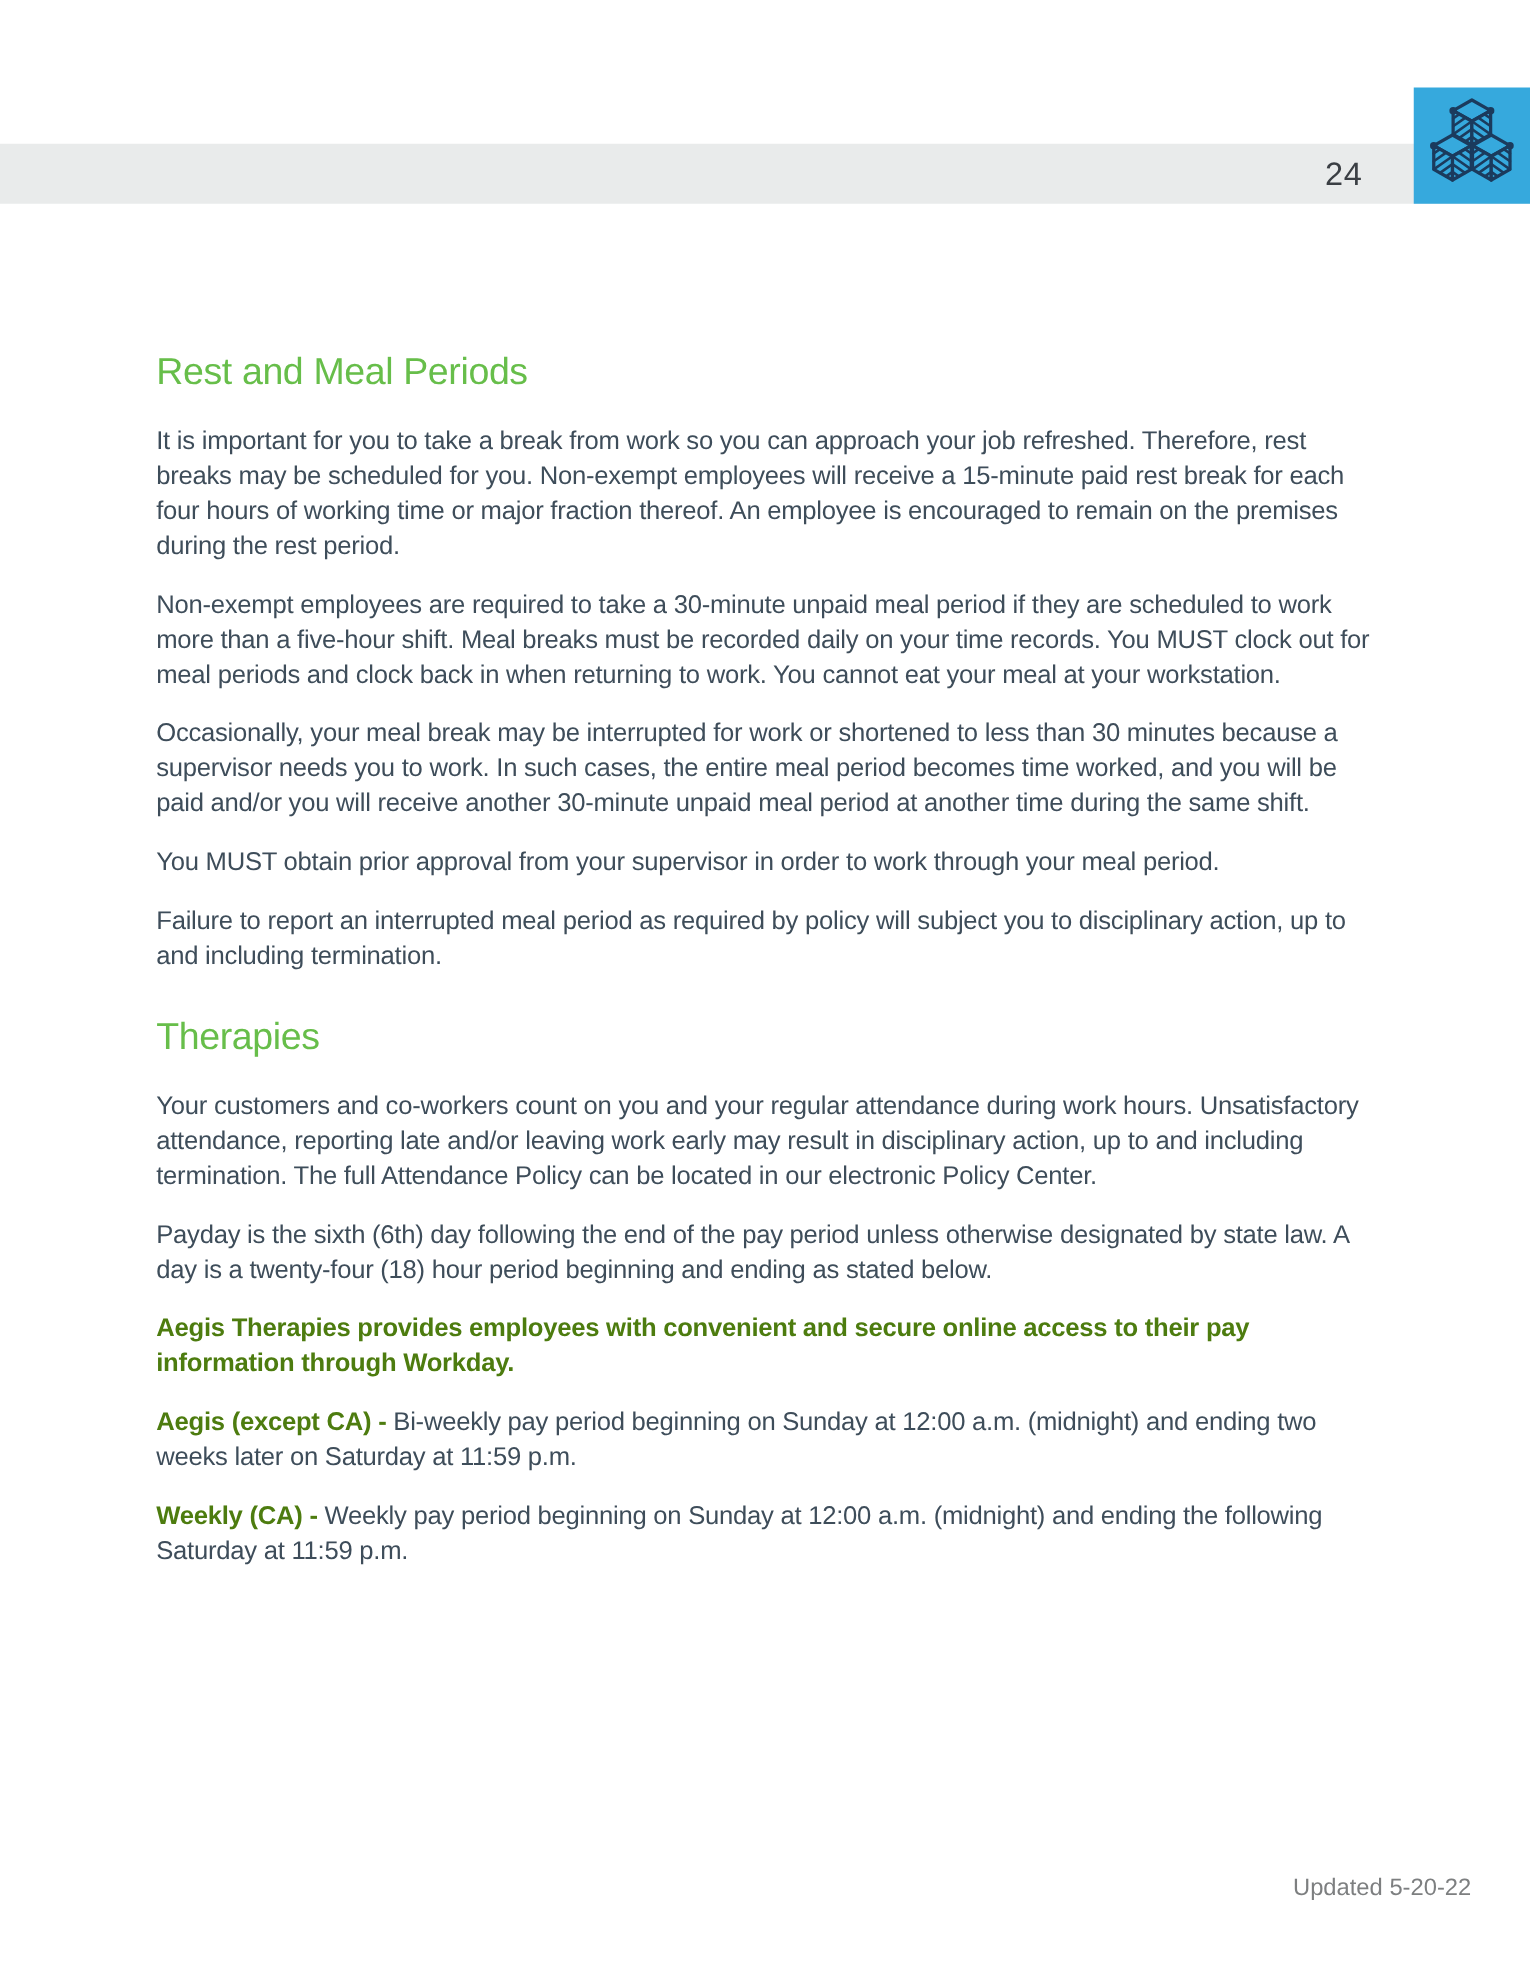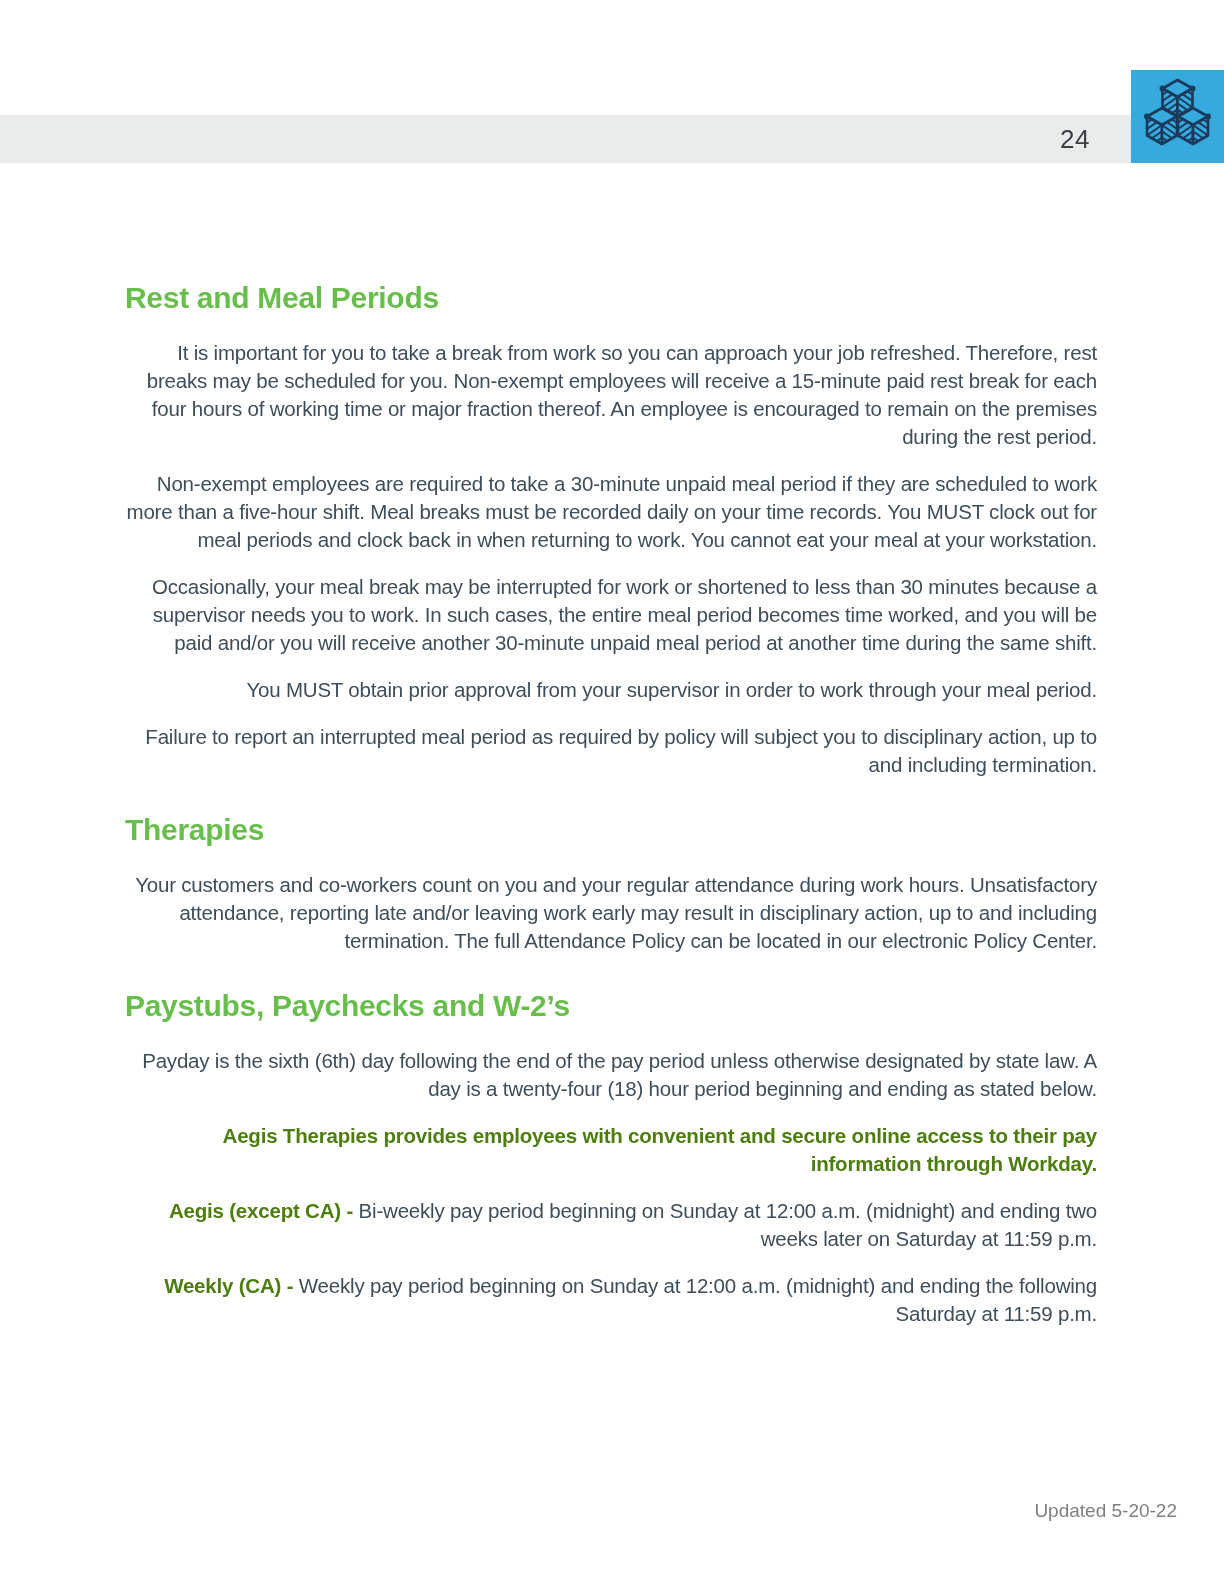--- a/index.html
+++ b/index.html
@@ -34,33 +34,32 @@
     background:#36a9dd;
   }
   .logo-tile svg{display:block;width:93px;height:93px;}
   .content{
     position:absolute;
     left:125px; top:281px;
     width:972px;
   }
   .content h1{
     font-size:30px;
-    font-weight:700;
+    font-weight:400;
     color:#67be4a;
     letter-spacing:-0.3px;
     margin:34px 0 24px 0;
   }
   .content h1.first{margin-top:0;}
   .content p{
     font-size:20.5px;
     line-height:28px;
     letter-spacing:-0.2px;
     color:#3e4d5a;
     margin:0 0 19px 0;
-    text-align:right;
   }
   .content p b, .content p.bold-para{
     font-weight:700;
     color:#4d7c0f;
   }
   .footer-note{
     position:absolute;
     right:47px; top:1500px;
     font-size:19px;
     color:#7d7f80;
@@ -115,21 +114,20 @@
     <h1 class="first">Rest and Meal Periods</h1>
     <p>It is important for you to take a break from work so you can approach your job refreshed. Therefore, rest breaks may be scheduled for you. Non-exempt employees will receive a 15-minute paid rest break for each four hours of working time or major fraction thereof. An  employee is encouraged to remain on the premises during the rest period.</p>
     <p>Non-exempt employees are required to take a 30-minute unpaid meal period if they are scheduled to work more than a five-hour shift. Meal breaks must be recorded daily on your time records. You MUST clock out for meal periods and clock back in when returning to work. You cannot eat your meal at your workstation.</p>
     <p>Occasionally, your meal break may be interrupted for work or shortened to less than 30 minutes because a supervisor needs you to work. In such cases, the entire meal period becomes time worked, and you will be paid and/or you will receive another 30-minute unpaid meal period at another time during the same shift.</p>
     <p>You MUST obtain prior approval from your supervisor in order to work through your meal period.</p>
     <p>Failure to report an interrupted meal period as required by policy will subject you to disciplinary action, up to and including termination.</p>
 
     <h1>Therapies</h1>
     <p>Your customers and co-workers count on you and your regular attendance during work hours. Unsatisfactory attendance, reporting late and/or leaving work early may result in disciplinary action, up to and including termination.  The full Attendance Policy can be located in our electronic Policy Center.</p>
 
-    <h1>Paystubs, Paychecks and W-2’s</h1>
     <p>Payday is the sixth (6th) day following the end of the pay period unless otherwise designated by state law. A day is a twenty-four (18) hour period beginning and ending as stated below.</p>
     <p class="bold-para">Aegis Therapies provides employees with convenient and secure online access to their pay information through Workday.</p>
     <p><b>Aegis (except CA) - </b><span>Bi-weekly pay period beginning on Sunday at 12:00 a.m. (midnight) and ending two weeks later on Saturday at 11:59 p.m.</span></p>
     <p><b>Weekly (CA) - </b><span>Weekly pay period beginning on Sunday at 12:00 a.m. (midnight) and ending the following Saturday at 11:59 p.m.</span></p>
 
   </div>
 
   <div class="footer-note">Updated 5-20-22</div>
 
 </div>

